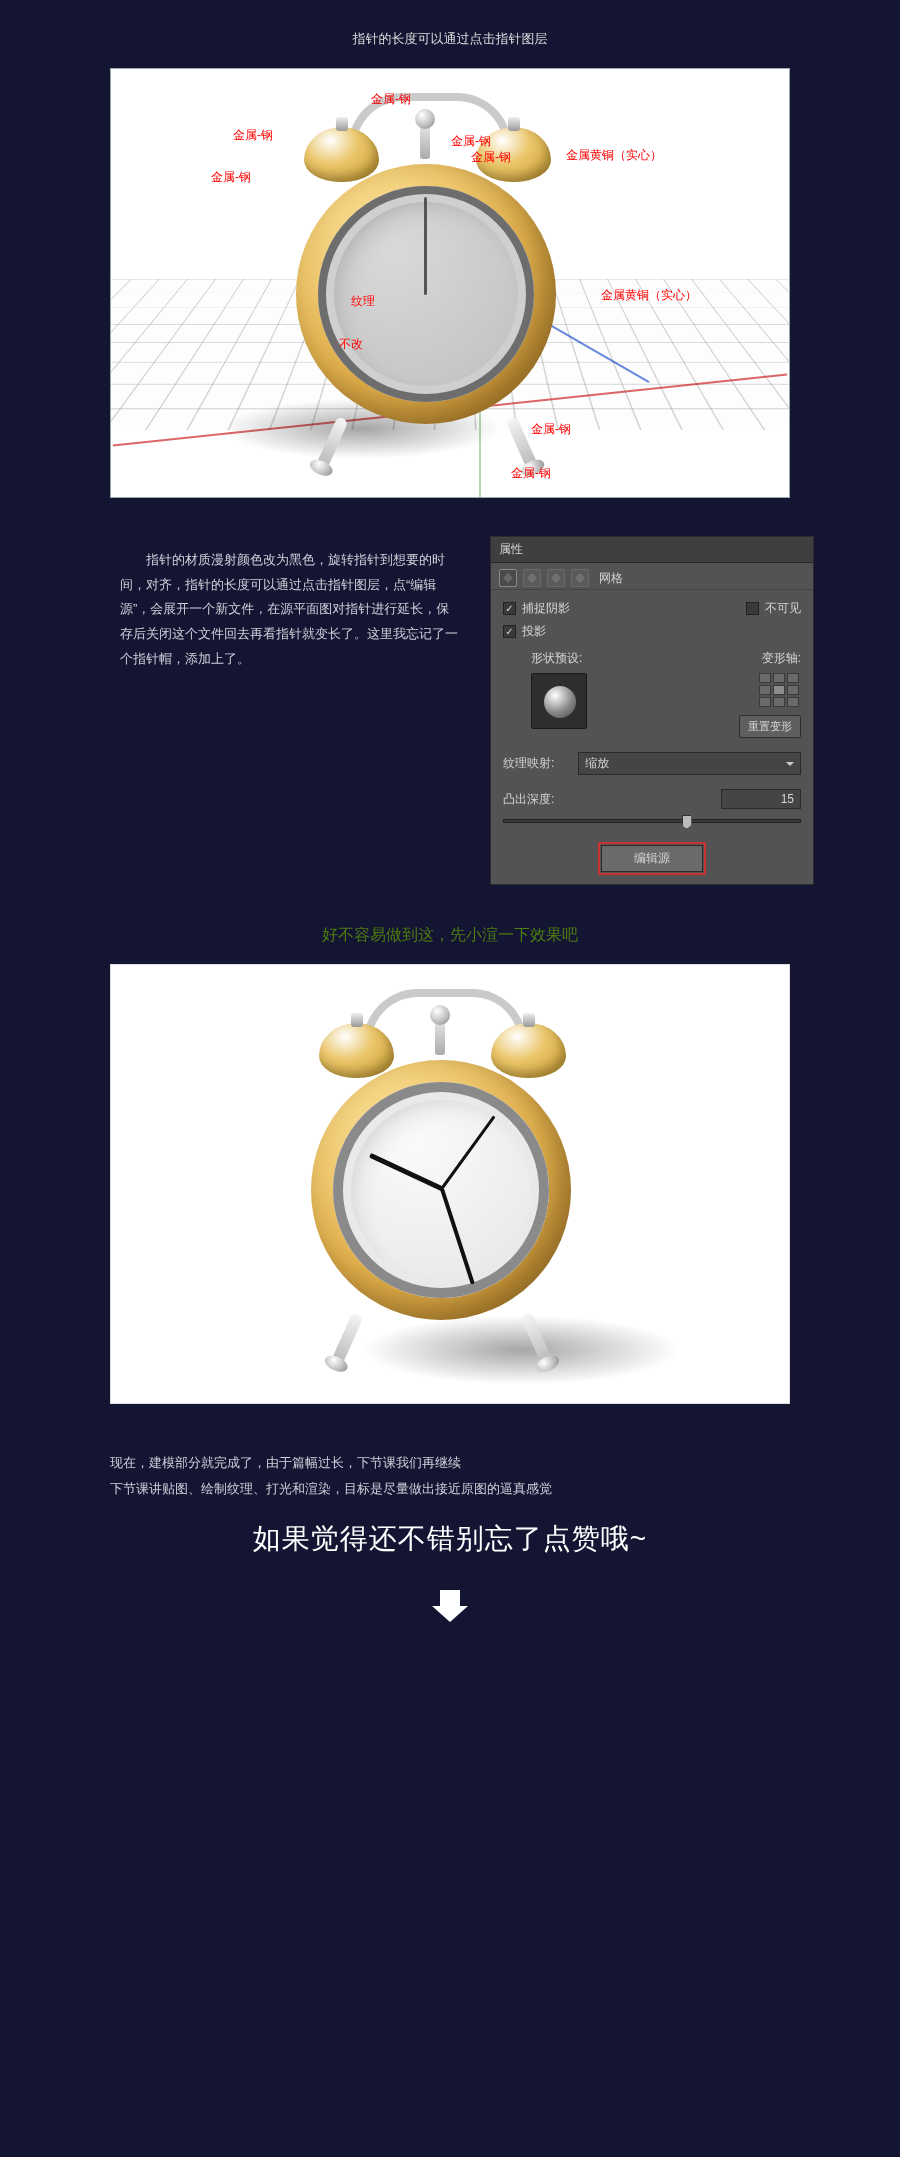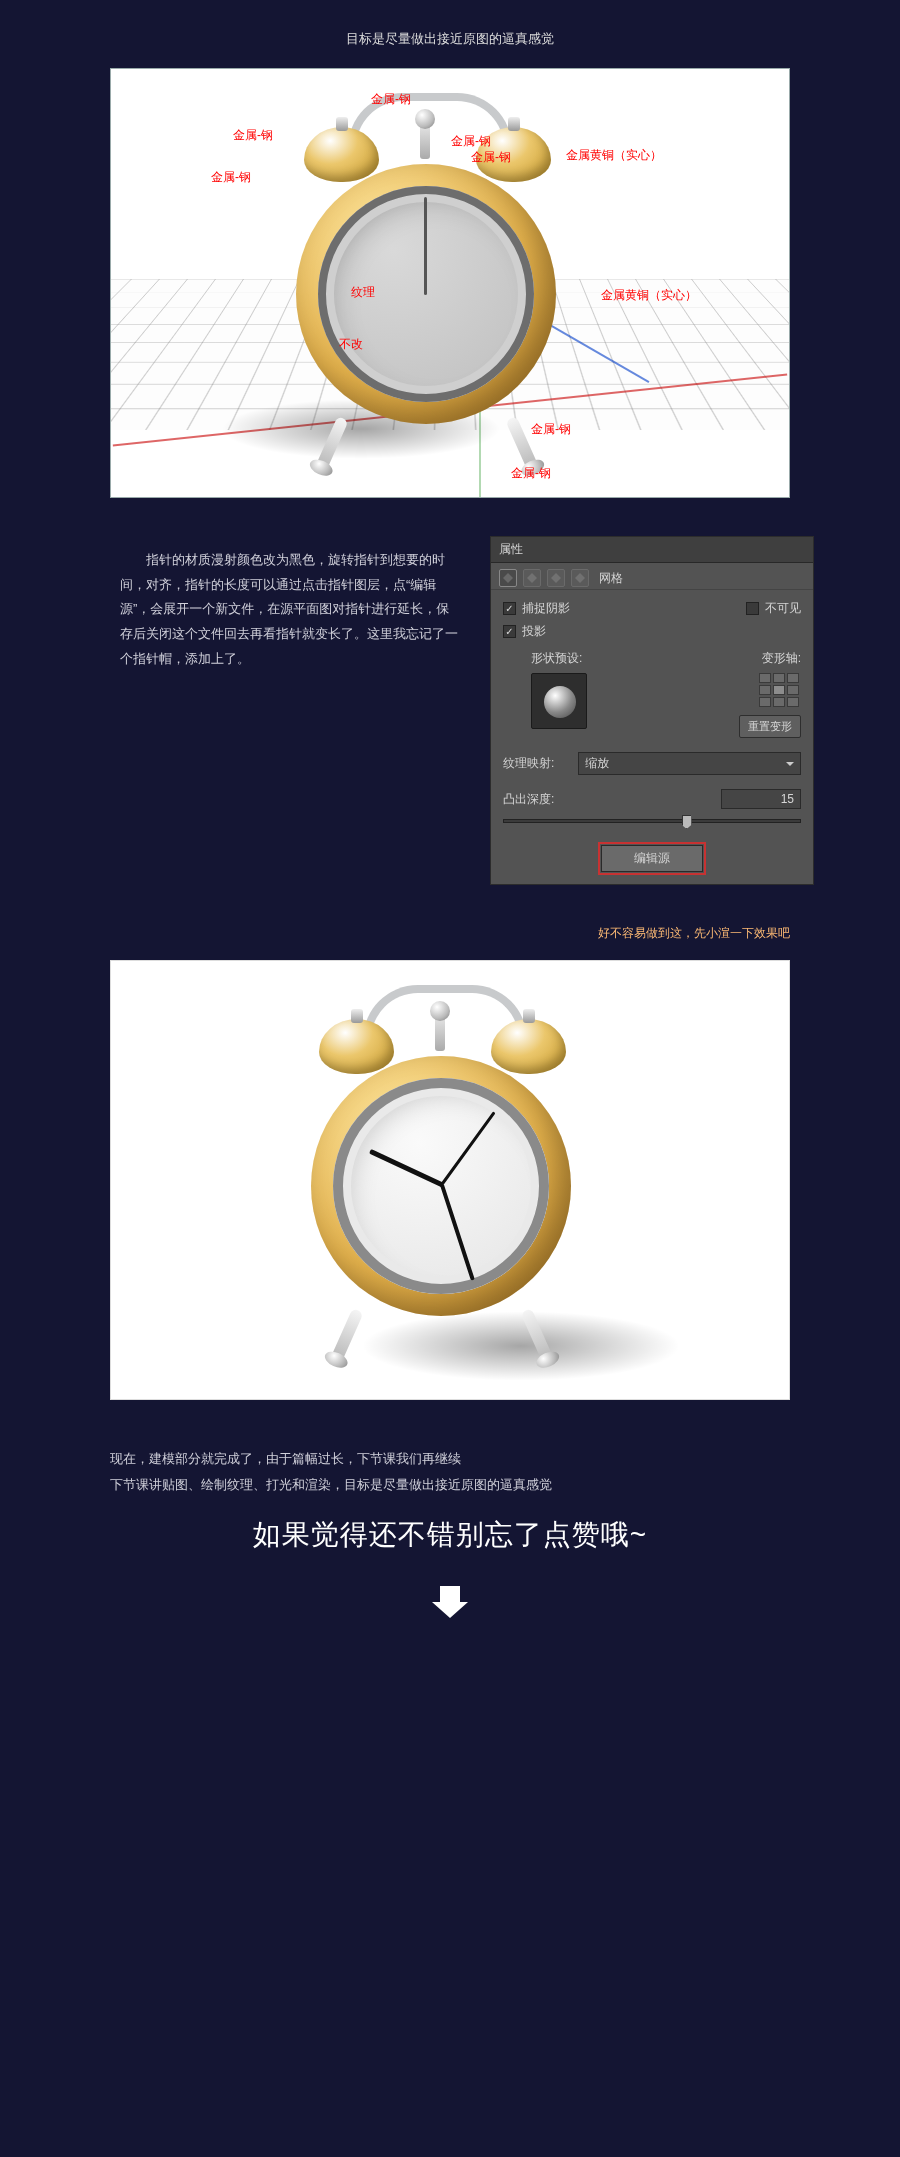--- a/index.html
+++ b/index.html
@@ -280,24 +280,24 @@
     border:1px solid #2a2a2a;
     outline: 2px solid #c83232;
     outline-offset: 1px;
     padding: 4px 32px;
     font-size:12px;
     color:#d5d5d5;
   }
 
   
   .title-mid {
-    text-align:right;
-    font-size:12px;
+    text-align:center;
+    font-size:16px;
     padding: 40px 0 18px;
-    color:#fdba74;
+    color:#4d7c0f;
   }
   .fig2 {
     width: 680px; height: 440px;
     margin: 0 auto;
     background:#fff;
     position:relative;
     overflow:hidden;
     border:1px solid #ddd;
   }
   .shadow2 {
@@ -350,21 +350,21 @@
     display:block;
     margin: 0 auto 40px;
     width: 40px; height: 40px;
   }
 </style>
 </head>
 <body>
 
 <div class="container">
 
-  <div class="title-small">目标是尽量做出接近原图的逼真感觉</div>
+  <div class="title-small">指针的长度可以通过点击指针图层</div>
 
   <div class="fig1">
     <div class="grid"></div>
     <div class="axis-red"></div>
     <div class="axis-blue"></div>
     <div class="axis-green"></div>
     <div class="shadow"></div>
     <div class="clock">
       <div class="handle"></div>
       <div class="hammerpost"></div>
@@ -386,21 +386,21 @@
         </div>
     </div>
 
     <div class="anno" style="left:260px; top:22px;">金属-钢</div>
     <div class="anno" style="left:122px; top:58px;">金属-钢</div>
     <div class="anno" style="left:340px; top:64px;">金属-钢</div>
     <div class="anno" style="left:360px; top:80px;">金属-钢</div>
     <div class="anno" style="left:455px; top:78px;">金属黄铜（实心）</div>
     <div class="anno" style="left:100px; top:100px;">金属-钢</div>
     <div class="anno" style="left:490px; top:218px;">金属黄铜（实心）</div>
-    <div class="anno" style="left:240px; top:215px;">纹理</div>
+    <div class="anno" style="left:240px; top:224px;">纹理</div>
     <div class="anno" style="left:228px; top:267px;">不改</div>
     <div class="anno" style="left:420px; top:352px;">金属-钢</div>
     <div class="anno" style="left:400px; top:396px;">金属-钢</div>
   </div>
 
   <div>
     <p class="para">指针的材质漫射颜色改为黑色，旋转指针到想要的时间，对齐，指针的长度可以通过点击指针图层，点“编辑源”，会展开一个新文件，在源平面图对指针进行延长，保存后关闭这个文件回去再看指针就变长了。这里我忘记了一个指针帽，添加上了。</p>
 
     <div class="panel-wrap">
       <div class="panel">

